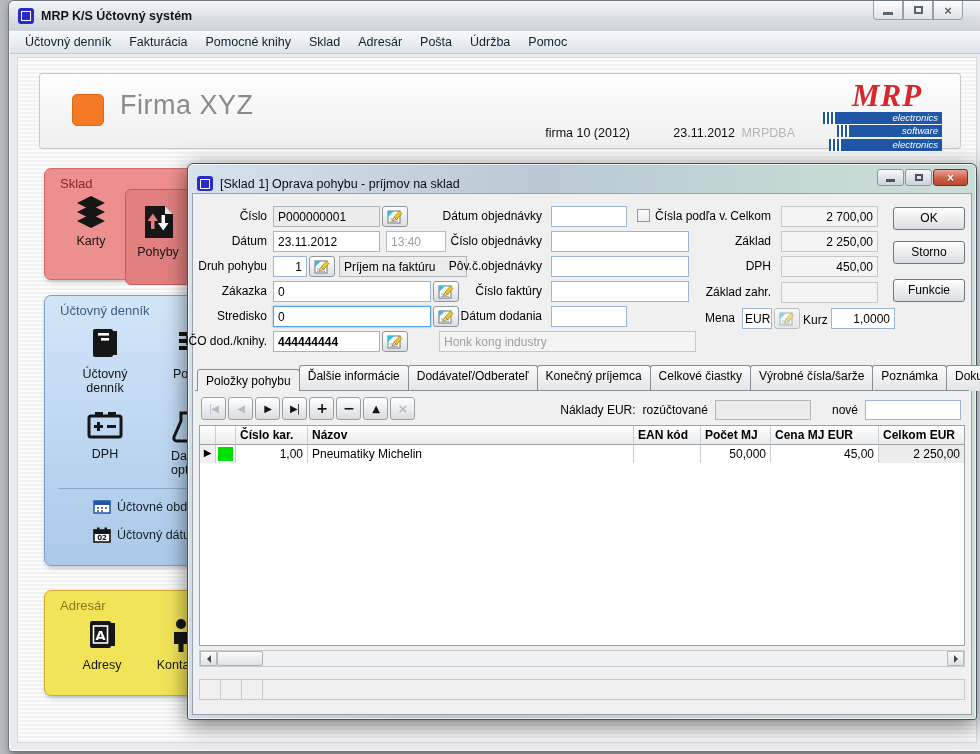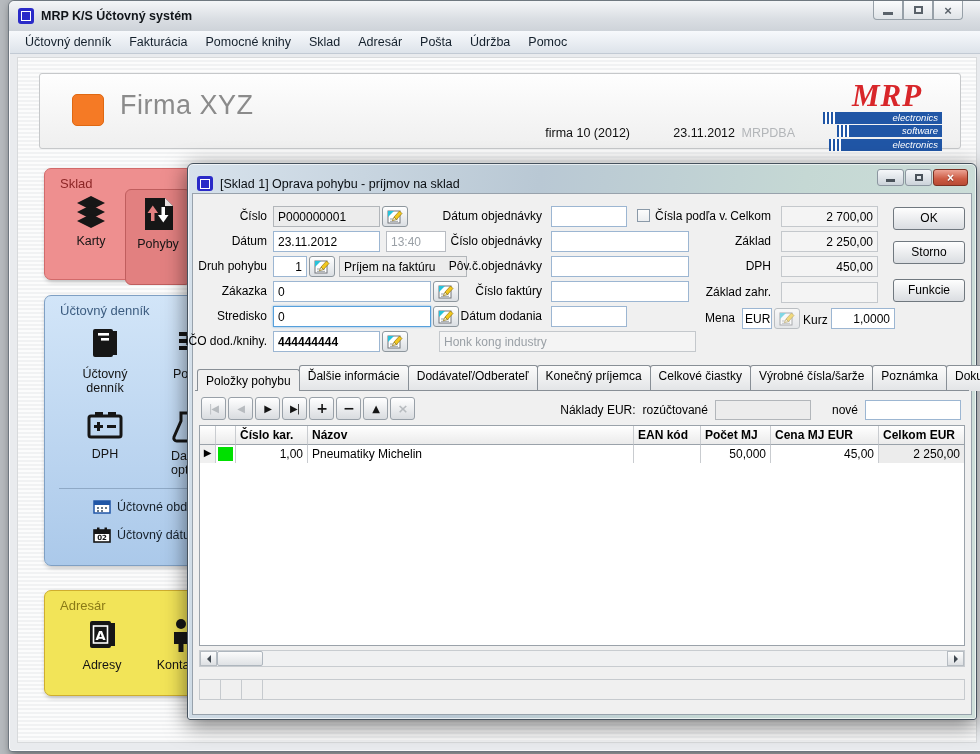--- a/index.html
+++ b/index.html
@@ -205,21 +205,21 @@
     <div class="tile" style="left:14px;top:26px;width:64px;">
       <span class="icon-blk">
         <svg width="36" height="34" viewBox="0 0 36 34">
             <path d="M18 1 L32 8 18 15 4 8Z" fill="#161616"></path>
             <path d="M18 10 L32 17 18 24 4 17Z" fill="#161616"></path>
             <path d="M18 19 L32 26 18 33 4 26Z" fill="#161616"></path>
           </svg>
       </span>
       <span class="cap">Karty</span>
     </div>
-    <div class="tile tile-sel" style="left:80px;top:20px;width:66px;height:96px;padding-top:6px;">
+    <div class="tile tile-sel" style="left:80px;top:20px;width:66px;height:96px;padding-top:14px;">
       <span class="icon-blk">
         <svg width="36" height="36" viewBox="0 0 36 36">
           <path d="M5 2 h20 l8 8 v24 h-28 Z" fill="#161616"></path>
           <path d="M25 2 l8 8 h-8 Z" fill="#e9e2e2"></path>
           <rect x="11" y="15" width="3.5" height="10" fill="#e28080"></rect>
           <path d="M7.5 17 L12.8 9.5 18 17 Z" fill="#e28080"></path>
           <rect x="21.5" y="11" width="3.5" height="10" fill="#fff"></rect>
           <path d="M18 19 L23.3 26.5 28.5 19 Z" fill="#fff"></path>
         </svg>
       </span>

